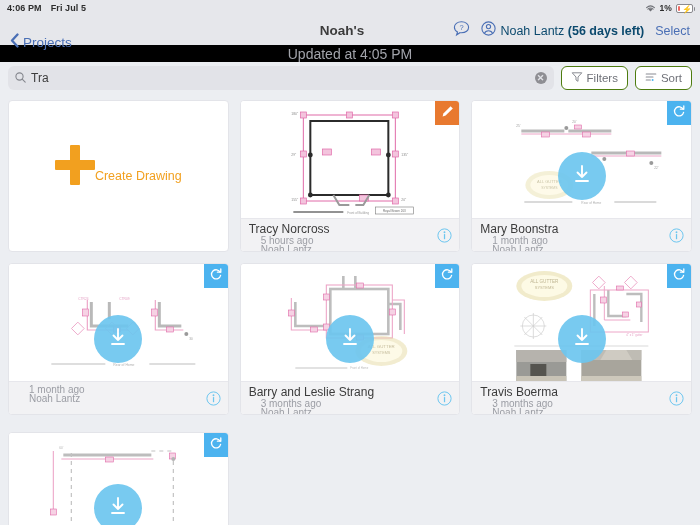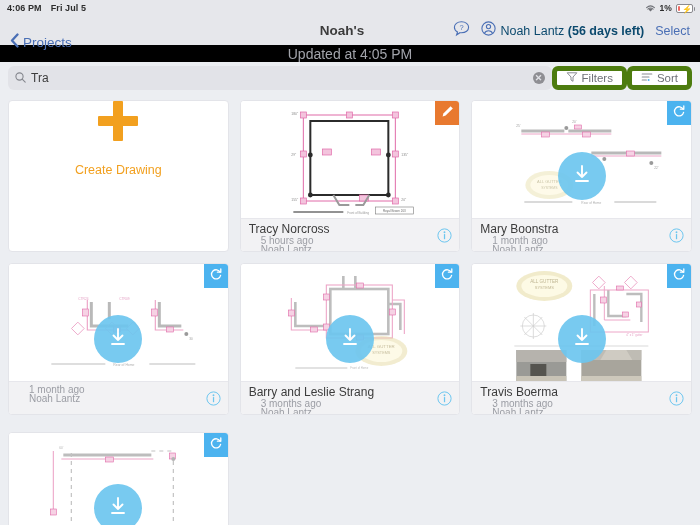--- a/index.html
+++ b/index.html
@@ -77,21 +77,21 @@
     background: #000000;
     display: flex; align-items: center; justify-content: center;
     font-size: 14px; color: #a2a4ab;
   }
 
   
   .searchrow {
     height: 32px; width: 100%;
     background: #eceef2;
     display: flex; align-items: center;
-    padding: 0 8px; 
+    padding: 0 8px; gap: 7px;
   }
   .searchbox {
     flex: 1; height: 24px;
     background: #e2e3e8; border-radius: 6px;
     display: flex; align-items: center;
     padding: 0 7px; gap: 5px;
   }
   .searchbox .mag { display:block; flex: 0 0 auto; }
   .search-val {
     flex: 1; font-size: 12px; color: #3c3c3c; border: none;
@@ -99,42 +99,42 @@
     font-family: "Liberation Sans", sans-serif;
   }
   .clear-btn {
     width: 12px; height: 12px; border-radius: 50%;
     background: #8e8e93; color: #e2e3e8;
     font-size: 9px; line-height: 12px; text-align: center;
     cursor: pointer; flex: 0 0 auto; font-weight: bold;
   }
   .pill {
     height: 24px; background: #fff; border-radius: 6px;
-    border: 5px solid #4d7c0f;
+    border: 1px solid #4d7c0f;
     display: flex; align-items: center; gap: 4px;
     padding: 0 9px; cursor: pointer;
   }
   .pill span { font-size: 11.5px; color: #6f7178; }
 
   
   .grid {
     padding: 6px 8px 0 8px;
     display: grid;
     grid-template-columns: repeat(3, 1fr);
     gap: 11px;
   }
   .card {
     background: #fff; border-radius: 4px;
     border: 1px solid #e3e4e9;
     overflow: hidden; position: relative;
     height: 152px; cursor: pointer;
   }
   .card.create {
-    display: flex; flex-direction: column;
-    align-items: center; 
+    display: flex; flex-direction: row;
+    align-items: center; justify-content: center;
   }
   .plus {
     width: 40px; height: 40px; position: relative; margin-bottom: 22px;
   }
   .plus::before, .plus::after {
     content: ""; position: absolute; background: #f2a01f; border-radius: 1px;
   }
   .plus::before { left: 15px; top: 0; width: 10px; height: 40px; }
   .plus::after { top: 15px; left: 0; height: 10px; width: 40px; }
   .create-label { font-size: 12.5px; color: #f2a01f; }

